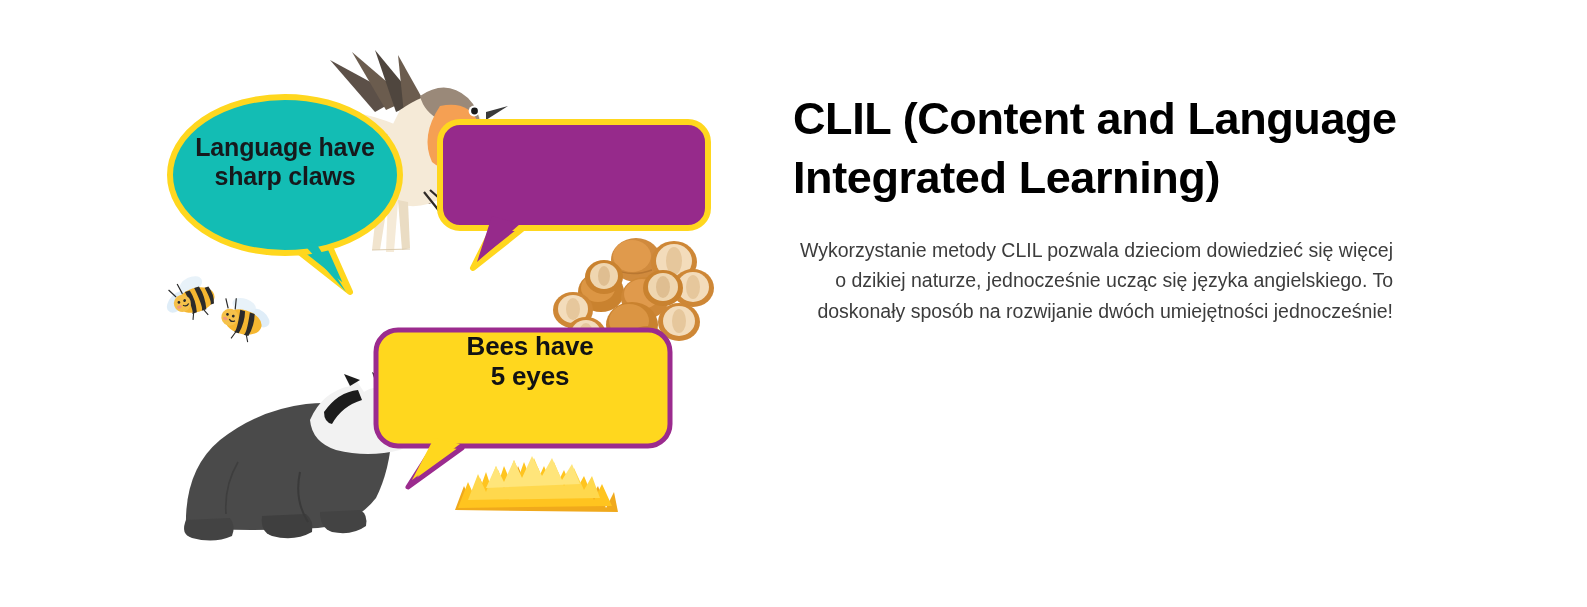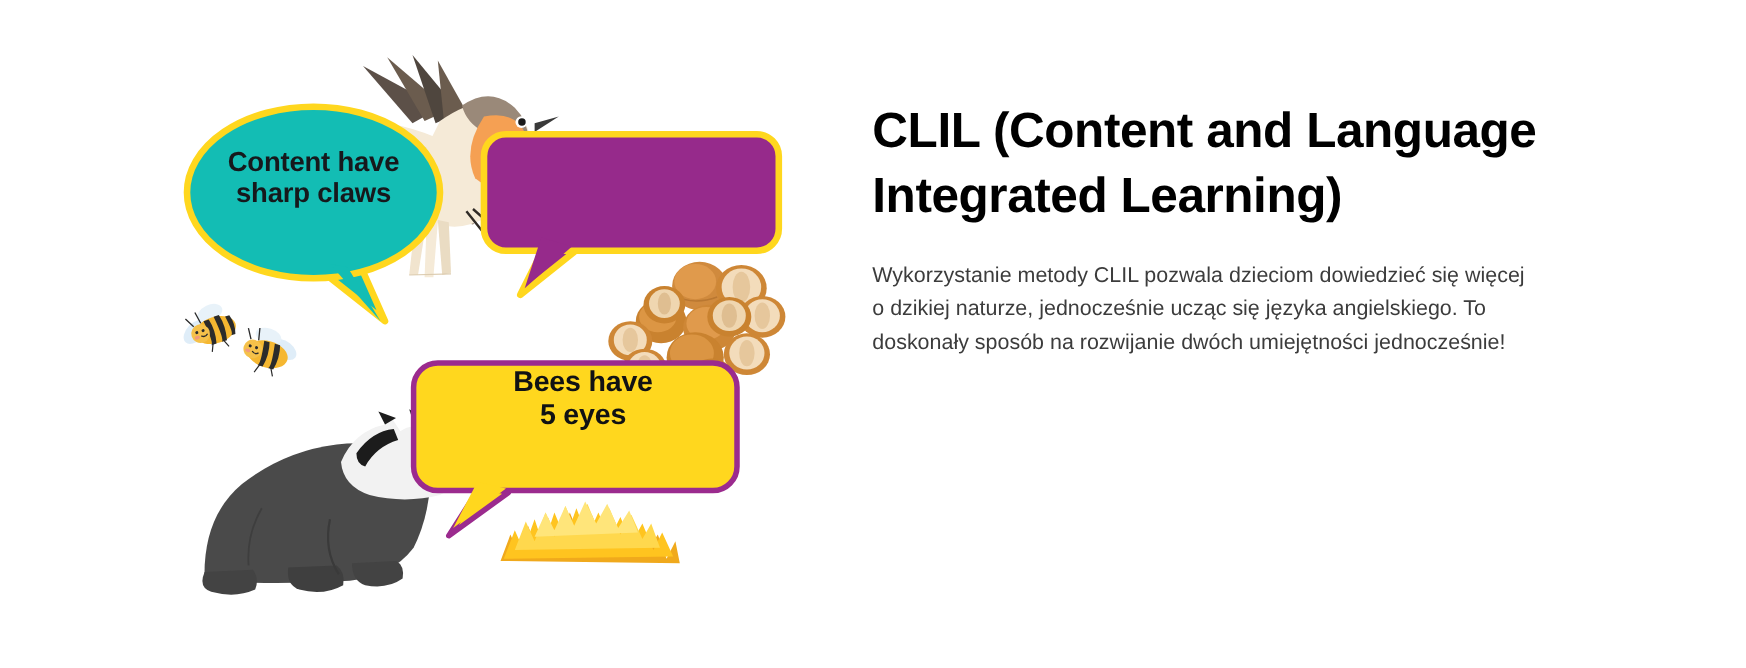--- a/index.html
+++ b/index.html
@@ -85,20 +85,21 @@
     white-space: pre-line;
   }
   #paragraph {
     margin: 28px 12px 0 0;
     font-size: 19.5px;
     line-height: 1.56;
     color: #3c3c3c;
     font-weight: 400;
     font-family: "Liberation Sans", sans-serif;
     max-width: 600px;
+    text-align: right;
   }
 </style>
 </head>
 <body>
 
 <div id="stage">
 
   <div id="illustration">
 
     <svg viewBox="0 0 760 607" xmlns="http://www.w3.org/2000/svg">
@@ -276,21 +277,21 @@
         <ellipse cx="396" cy="434" rx="9" ry="5.5" fill="#F08C8C" opacity="0.85"></ellipse>
       </g>
 
       <g>
         <path d="M438 440 L408 487 L462 448 Z" fill="#FFD71E" stroke="#9B2B8E" stroke-width="5" stroke-linejoin="round"></path>
         <rect x="376" y="330" width="294" height="116" rx="22" ry="22" fill="#FFD71E" stroke="#9B2B8E" stroke-width="5"></rect>
         <path d="M434 438 L412 480 L460 444 Z" fill="#FFD71E"></path>
       </g>
     </svg>
 
-    <div class="bubble-text" id="teal-text">Content have
+    <div class="bubble-text" id="teal-text">Language have
 sharp claws</div>
     <div class="bubble-text" id="yellow-text">Bees have
 5 eyes</div>
   </div>
 
   <div id="text-column">
     <h1 id="heading">CLIL  (Content and Language Integrated Learning)</h1>
     <p id="paragraph">Wykorzystanie metody CLIL pozwala dzieciom dowiedzieć się więcej o dzikiej naturze, jednocześnie ucząc się języka angielskiego. To doskonały sposób na rozwijanie dwóch umiejętności jednocześnie!</p>
   </div>
 

